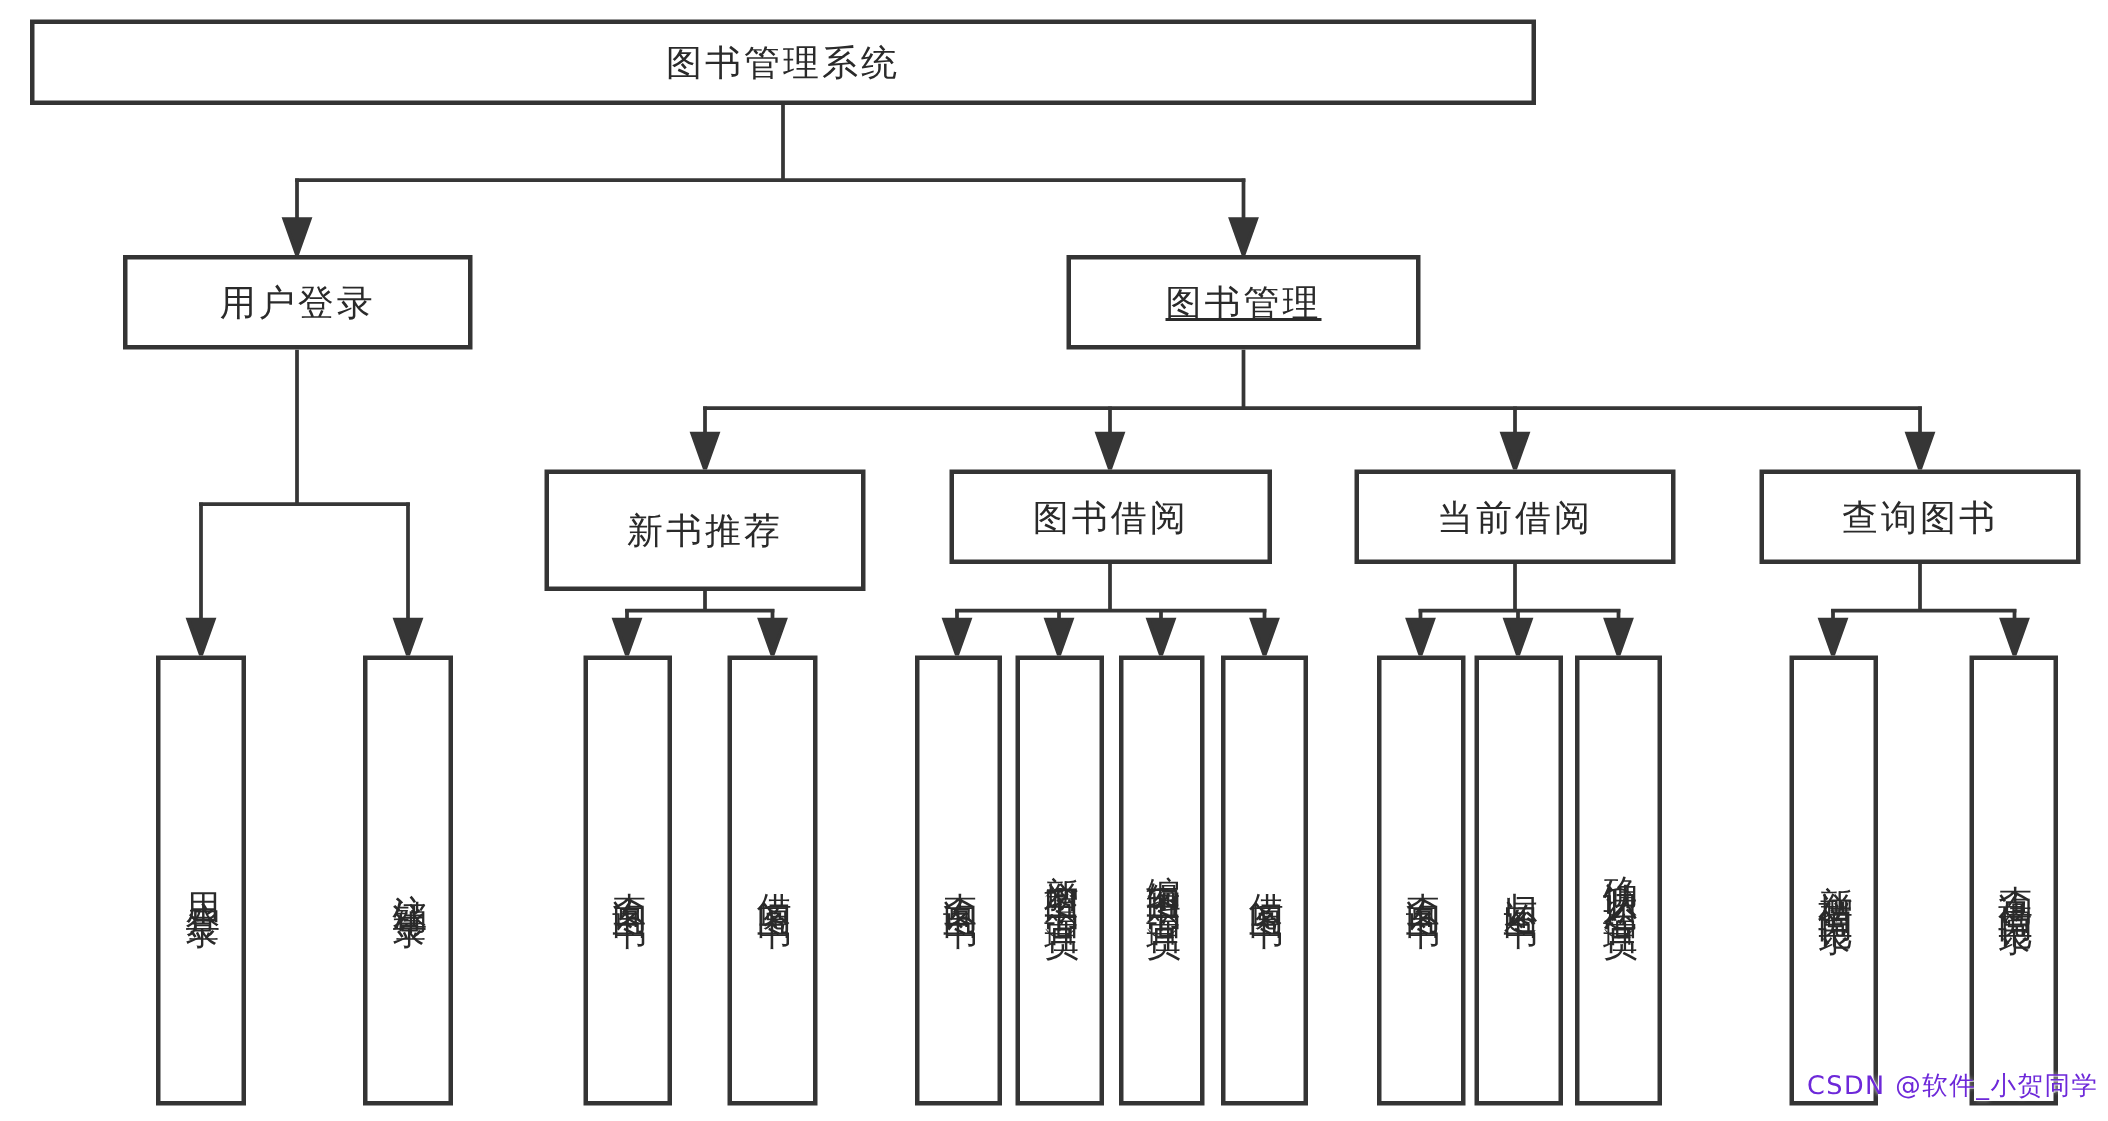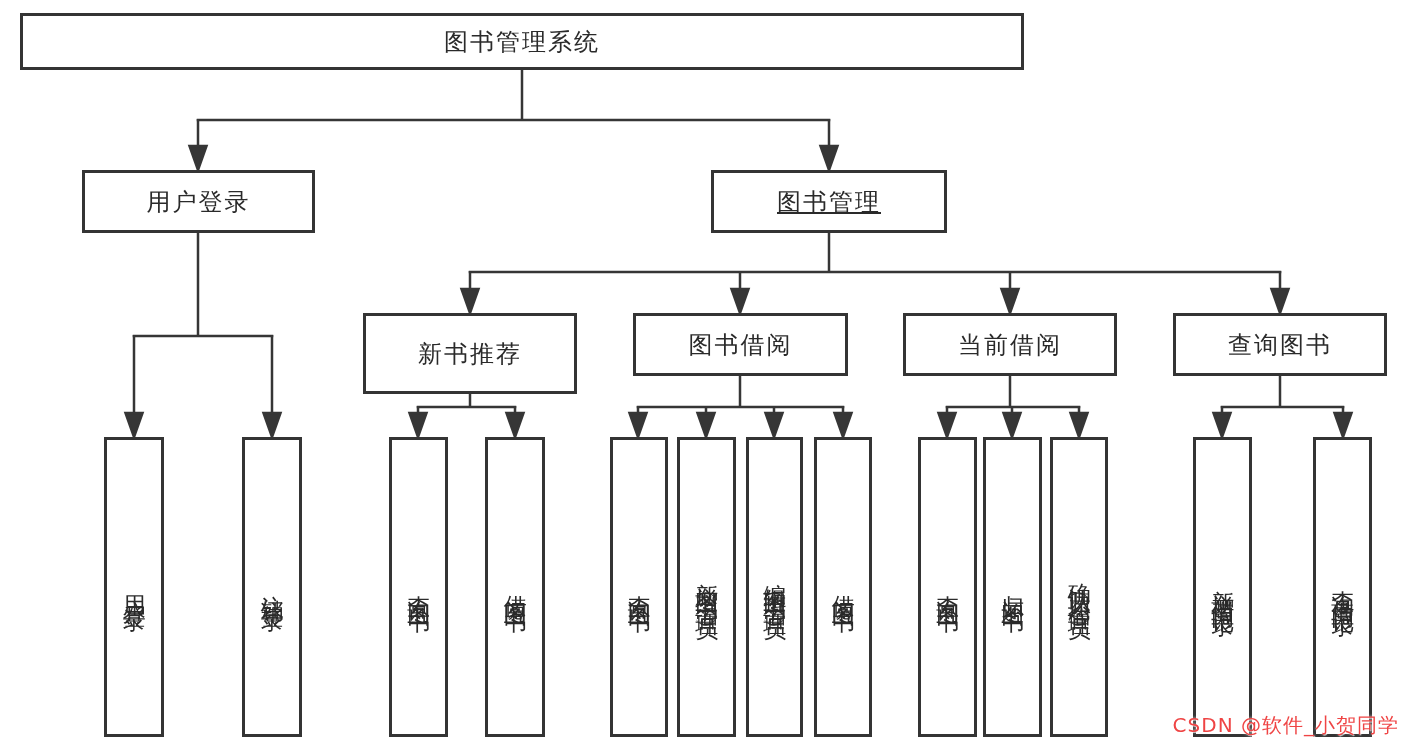--- a/index.html
+++ b/index.html
@@ -38,23 +38,23 @@
     text-orientation: mixed;
     font-size: 23px;
     letter-spacing: 5px;
     line-height: 1.1;
     white-space: nowrap;
   }
   .watermark {
     position: absolute;
     top: 712px;
     right: 6px;
-    font-size: 20px;
+    font-size: 17px;
     letter-spacing: 1px;
-    color: #ef4444;
+    color: #6d28d9;
     text-shadow: 0 0 3px rgba(255,255,255,0.95), 1px 1px 0 rgba(255,255,255,0.6);
     z-index: 5;
     white-space: nowrap;
   }
 </style>
 </head>
 <body>
 
 <div class="stage">
 

